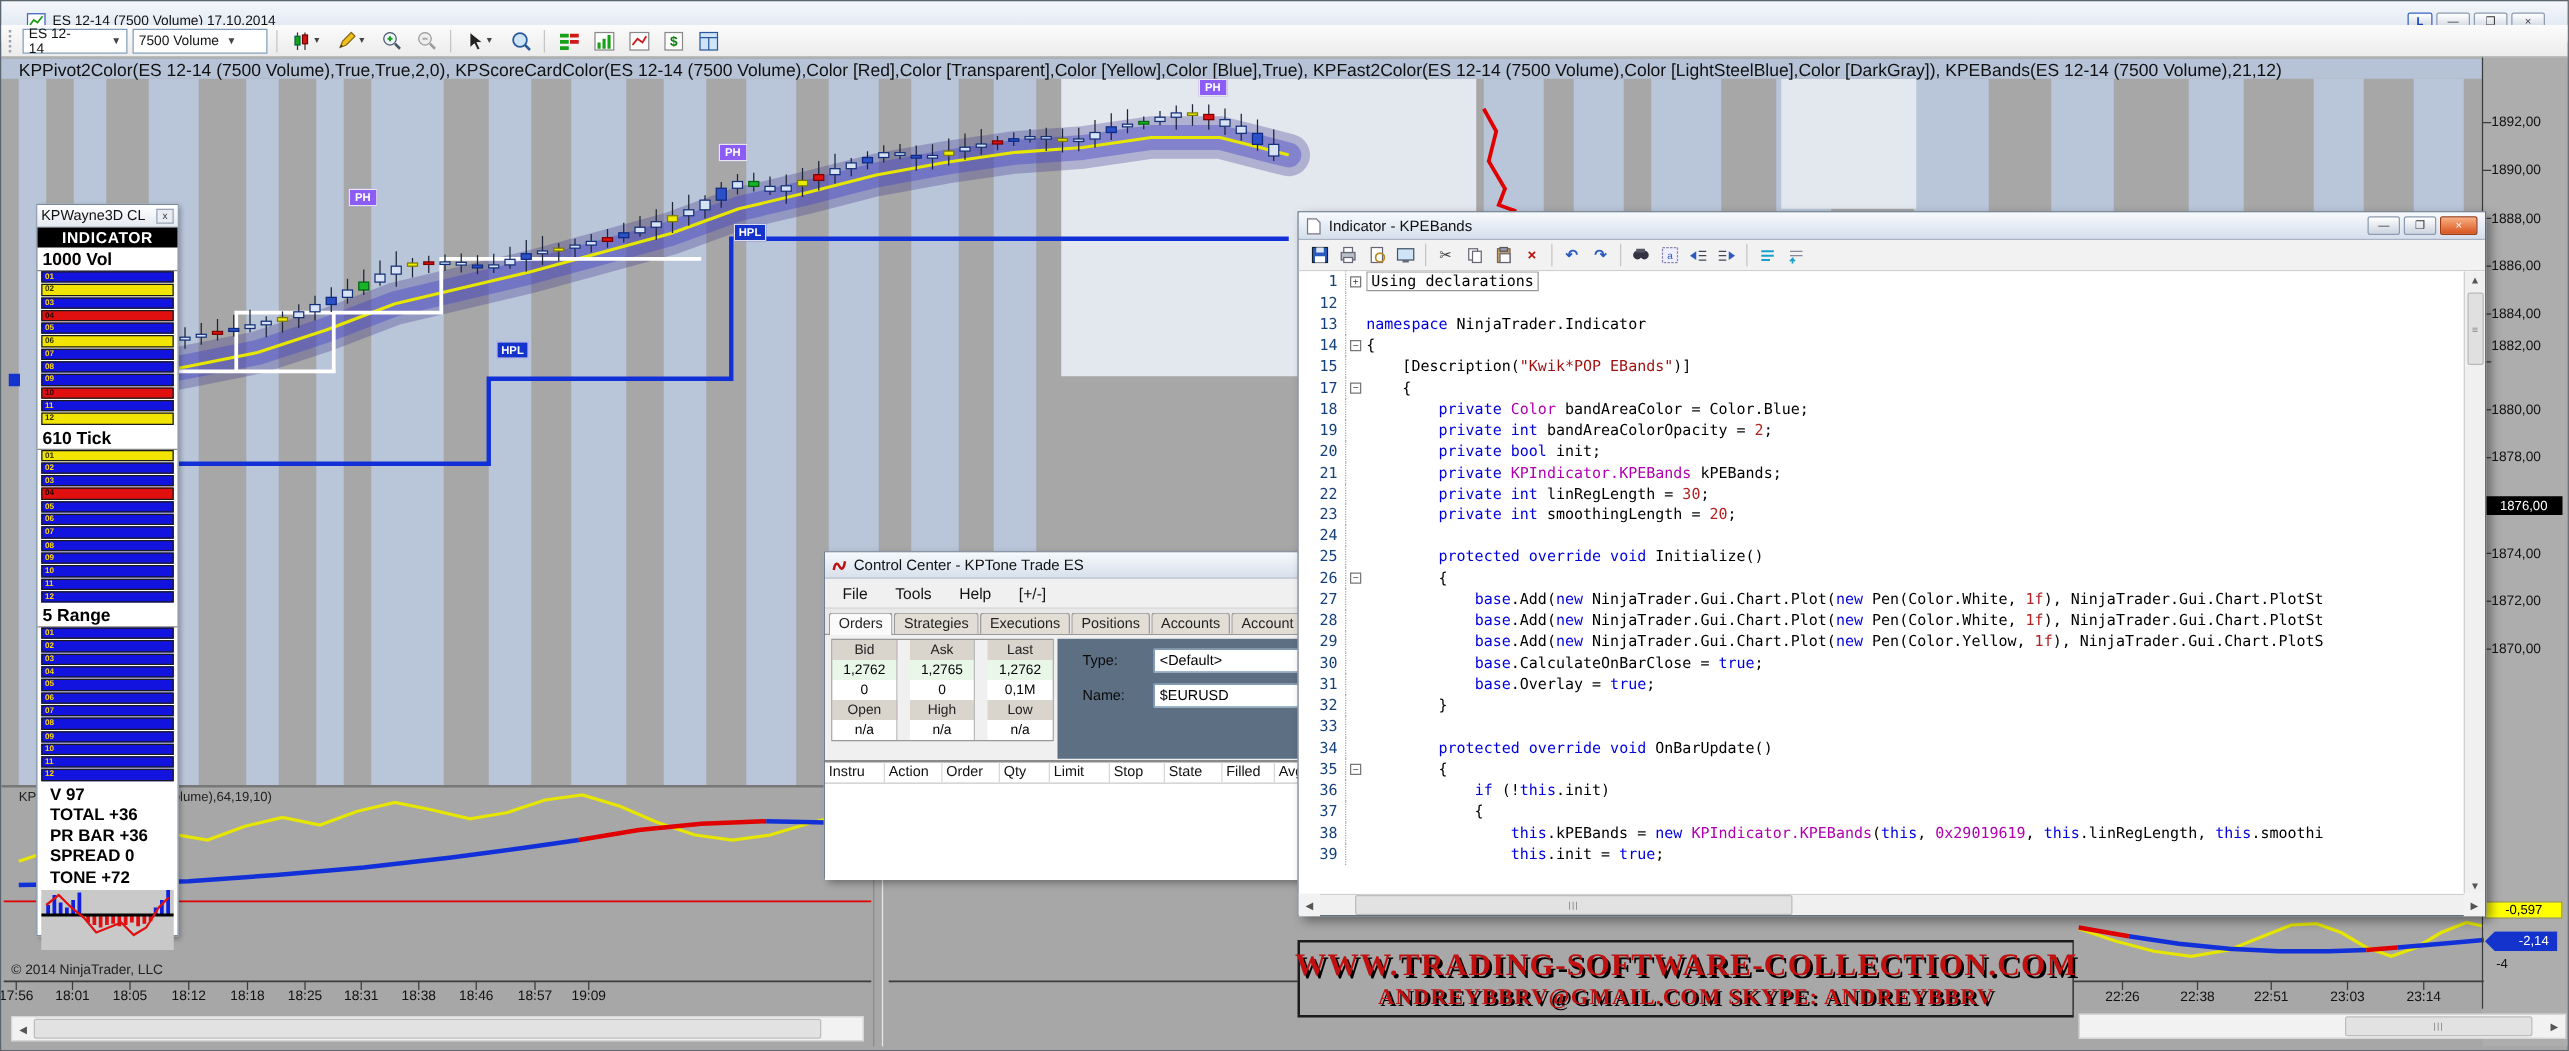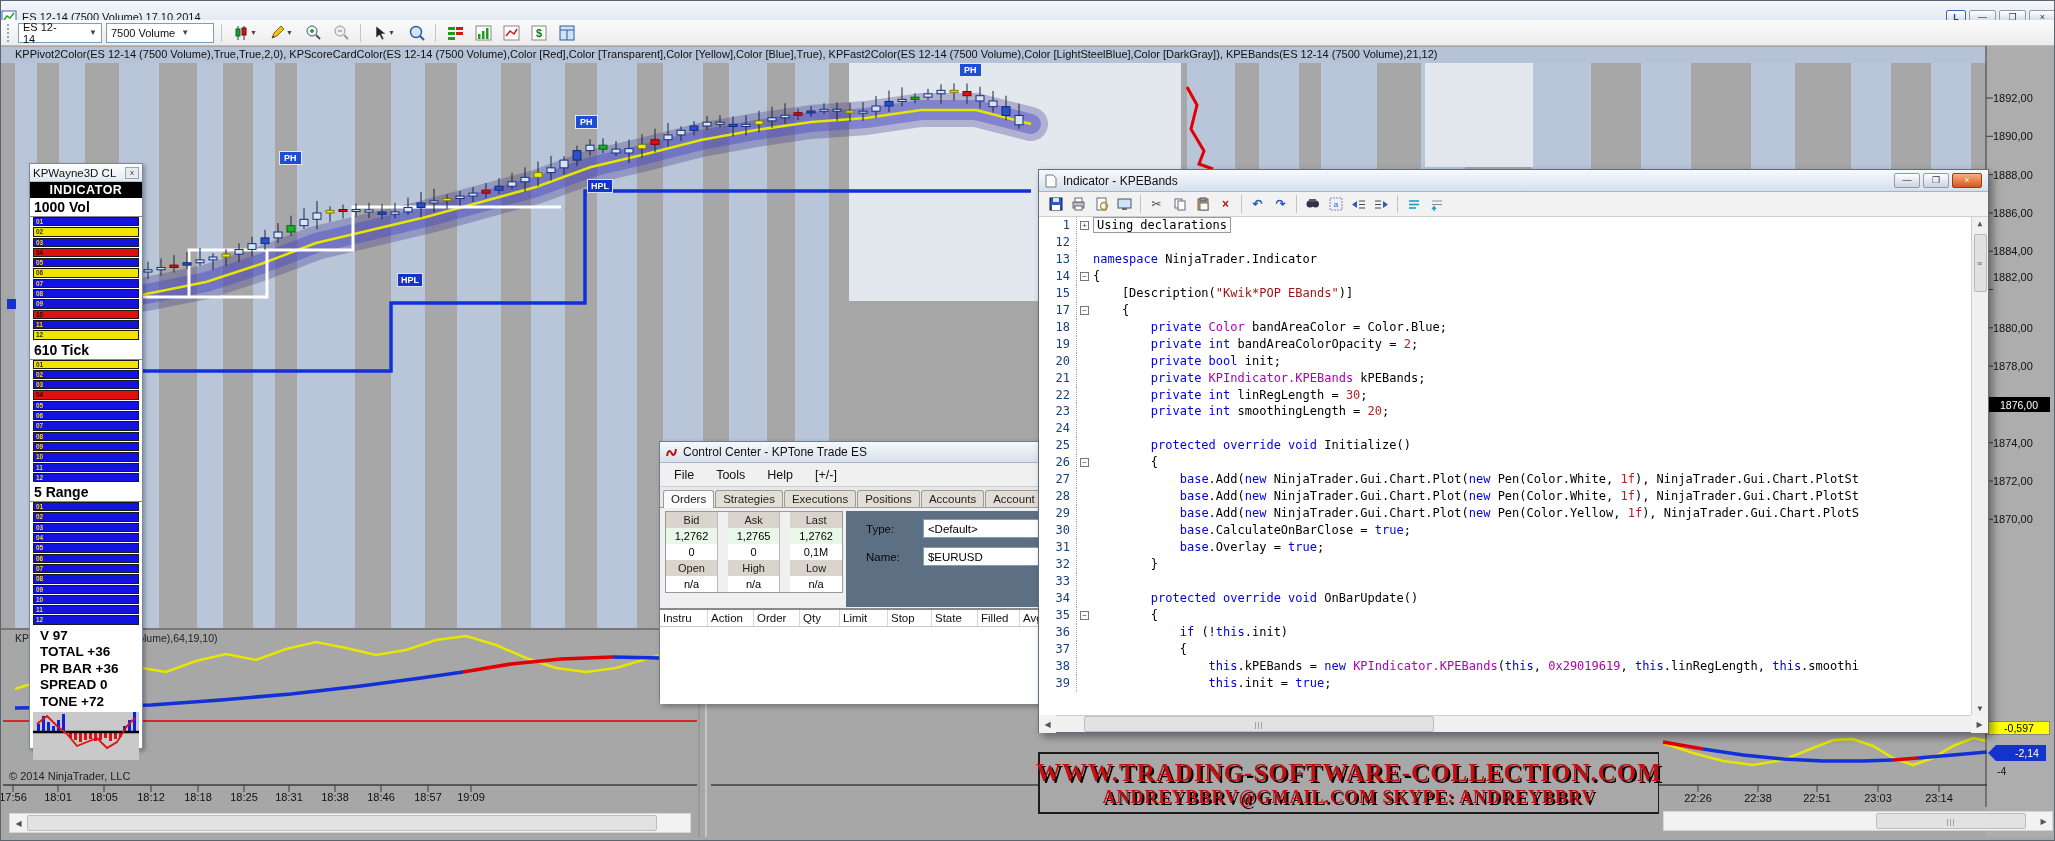--- a/index.html
+++ b/index.html
@@ -2,45 +2,45 @@
 <html><head>
 <meta charset="utf-8">
 <style>
   html,body{margin:0;padding:0;background:#555;}
   *{box-sizing:border-box;}
   .screen{position:relative;width:2055px;height:841px;background:#a7a7a7;overflow:hidden;
           font-family:"Liberation Sans",sans-serif;border:1px solid #5a6570;}
   
   .titlebar{position:absolute;left:0;top:0;width:2055px;height:33px;z-index:20;
     background:linear-gradient(#f4f7fb,#d9e2ee);border-bottom:1px solid #aab6c6;
-    display:flex;align-items:center;padding:0 0;font-size:11px;color:#111;}
+    display:flex;align-items:center;padding:0 20px;font-size:11px;color:#111;}
   .titlebar .ttl{margin-left:5px;}
   .wbtns{margin-left:auto;display:flex;gap:3px;align-items:center;}
   .wbtn{width:27px;height:14px;border:1px solid #8d9bb0;border-radius:2px;
     background:linear-gradient(#ffffff,#ccd4e0);font-size:9px;line-height:12px;text-align:center;color:#333;}
   .wbtn.link{width:20px;color:#1040c0;font-weight:bold;border-color:#3a62c0;}
   .toolbar{position:absolute;left:0;top:19px;width:2055px;height:26px;z-index:20;
     background:linear-gradient(#fbfbfb,#ececec);border-bottom:1px solid #bdbdbd;
     display:flex;align-items:center;gap:4px;padding:0 6px;}
   .grip{width:4px;height:18px;border-left:2px dotted #9aa3ad;margin-right:3px;}
   .combo{height:20px;border:1px solid #7f9db9;background:#fff;font-size:11px;color:#111;
     display:flex;align-items:center;padding:0 4px;gap:6px;}
   .combo .car{font-size:8px;color:#444;}
   .tbtn{width:24px;height:22px;display:flex;align-items:center;justify-content:center;border:1px solid transparent;}
   .tbtn.withcar{width:32px;gap:1px;}
   .tsep{width:1px;height:18px;background:#c5c5c5;margin:0 3px;}
   
   .ov{position:absolute;z-index:2;}
-  .indic-line{left:14px;top:47px;font-size:11px;color:#101010;white-space:nowrap;}
+  .indic-line{left:14px;top:47px;font-size:14px;color:#101010;white-space:nowrap;}
   .kptone-label{left:14px;top:631px;font-size:10.5px;color:#222;white-space:nowrap;z-index:1;}
   .copyright{left:8px;top:769px;font-size:11px;color:#222;}
   .price-label{position:absolute;left:1992px;font-size:11px;color:#111;z-index:2;}
   .time-label{position:absolute;font-size:11px;color:#111;z-index:2;transform:translateX(-50%);}
   .badge{position:absolute;font-size:10.5px;z-index:2;display:flex;align-items:center;justify-content:center;}
-  .ph-box{position:absolute;background:#1d4ed8;color:#fff;font-size:9px;font-weight:bold;
+  .ph-box{position:absolute;background:#8b5cf6;color:#fff;font-size:9px;font-weight:bold;
      padding:1px 4px;z-index:2;border:1px solid #e8e8e8;}
   .hpl-box{position:absolute;background:#1433cc;color:#fff;font-size:9px;font-weight:bold;
      padding:1px 3px;z-index:2;border:1px solid #dcdcec;}
   .scrollbar{position:absolute;height:20px;background:#f2f2f2;border:1px solid #d5d5d5;z-index:2;display:flex;align-items:center;}
   .sb-arrow{width:17px;height:18px;font-size:8px;color:#555;display:flex;align-items:center;justify-content:center;background:#f2f2f2;}
   .sb-thumb{height:16px;background:#e2e2e2;border:1px solid #bdbdbd;border-radius:2px;
      display:flex;align-items:center;justify-content:center;font-size:7px;color:#777;letter-spacing:1px;}
   
   .kpwayne{position:absolute;left:28px;top:162px;width:114px;height:586px;z-index:5;
     background:#fff;border:1px solid #7a8aa0;box-shadow:2px 2px 4px rgba(0,0,0,.3);font-family:"Liberation Sans",sans-serif;}

